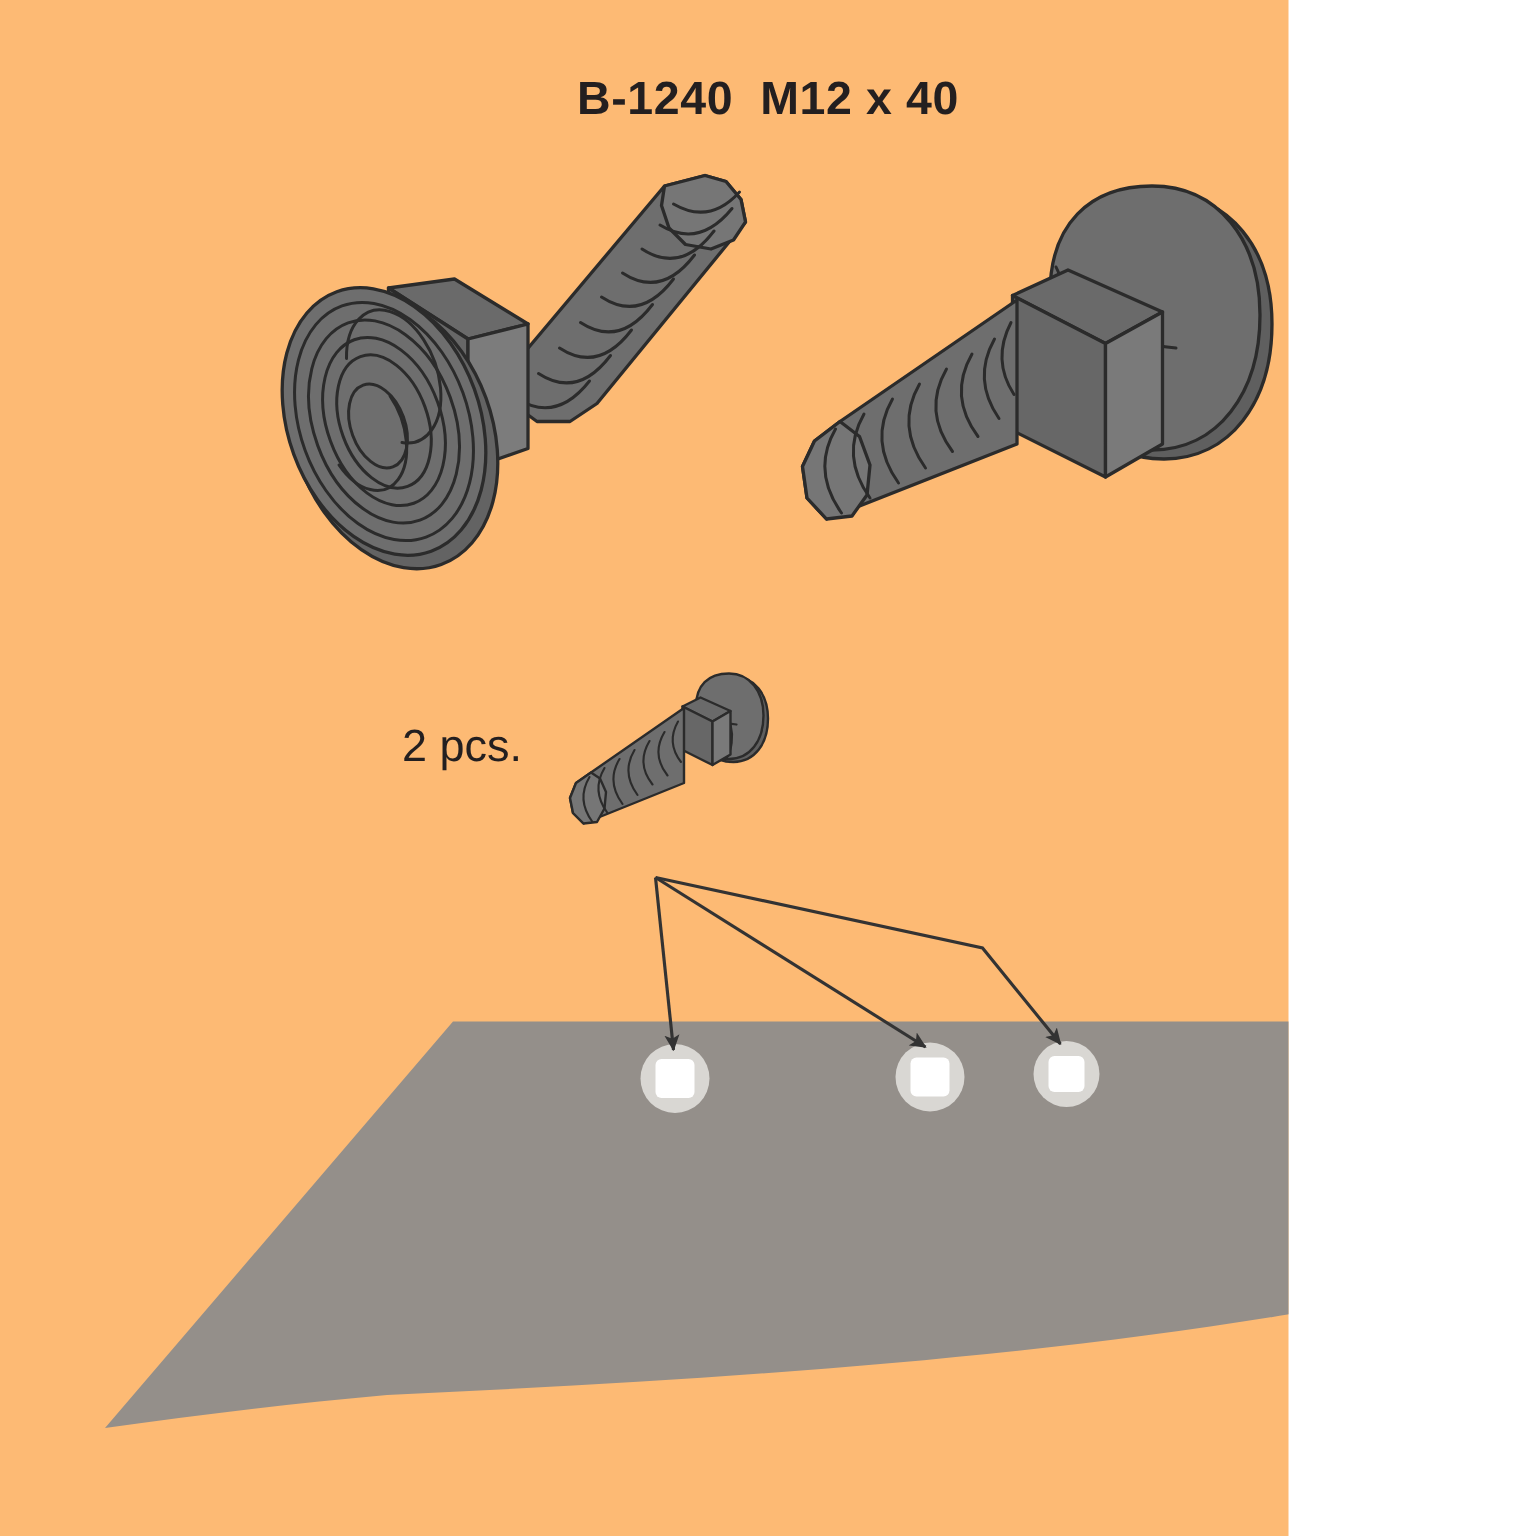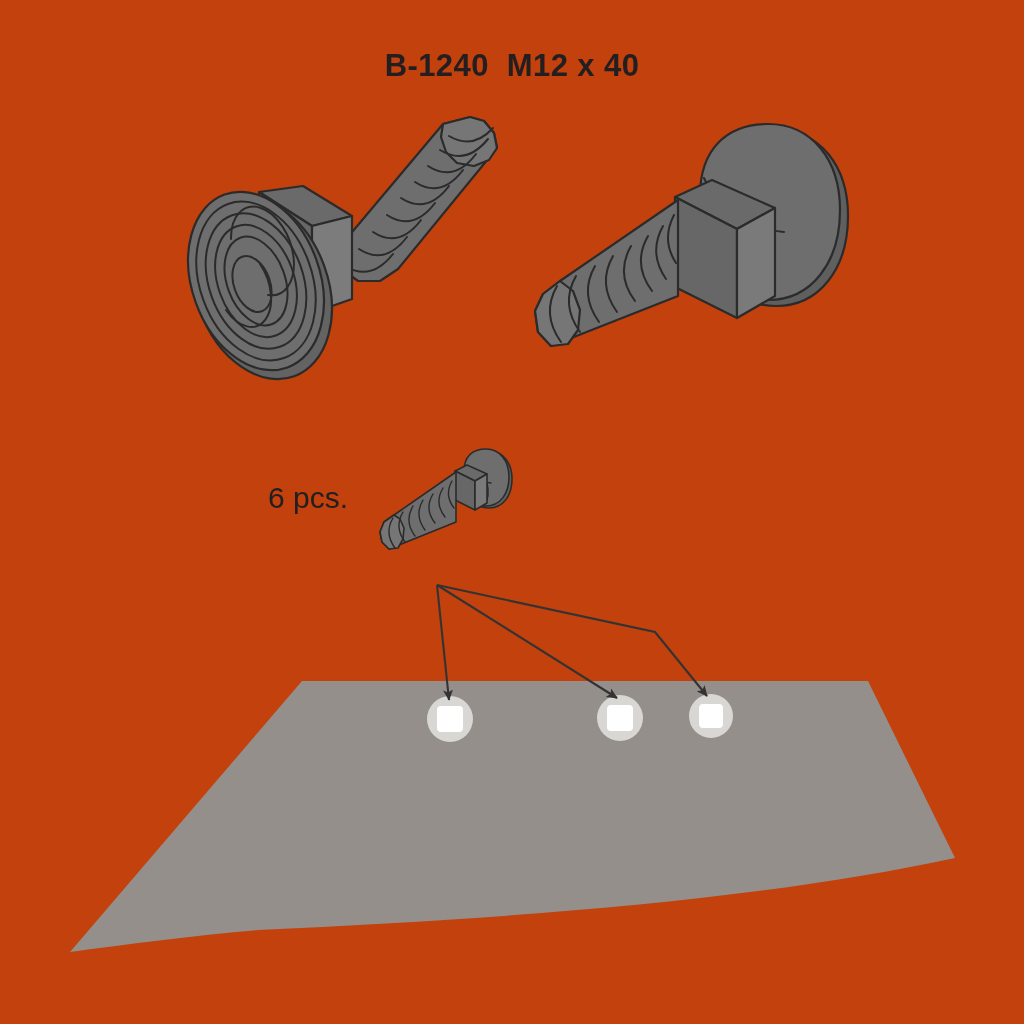--- a/index.html
+++ b/index.html
@@ -6,23 +6,23 @@
   html, body {
     margin: 0;
     padding: 0;
     background: #ffffff;
   }
   body {
     font-family: "Liberation Sans", sans-serif;
   }
   #stage {
     position: relative;
-    width: 1024px;
+    width: 859px;
     height: 1024px;
-    background: #c2410c;
+    background: #fdba74;
     overflow: hidden;
   }
   #stage svg.layer {
     position: absolute;
     top: 0;
     left: 0;
     width: 1024px;
     height: 1024px;
   }
   .part-title {
@@ -49,21 +49,21 @@
     white-space: pre;
   }
 </style>
 </head>
 <body>
 
 <div id="stage">
 
   <div class="part-title">B-1240  M12 x 40</div>
 
-  <div class="qty-label">6 pcs.</div>
+  <div class="qty-label">2 pcs.</div>
 
   <svg class="layer" viewBox="0 0 1024 1024">
     <defs>
 
       <marker id="ah" viewBox="0 0 10 10" refX="9.2" refY="5" markerWidth="5.2" markerHeight="5.2" orient="auto-start-reverse">
         <path d="M 0 0.4 L 10 5 L 0 9.6 L 2.3 5 Z" fill="#333333"></path>
       </marker>
 
       <clipPath id="clipHeadL">
         <ellipse cx="256" cy="281" rx="64" ry="92" transform="rotate(-20 256 281)"></ellipse>

